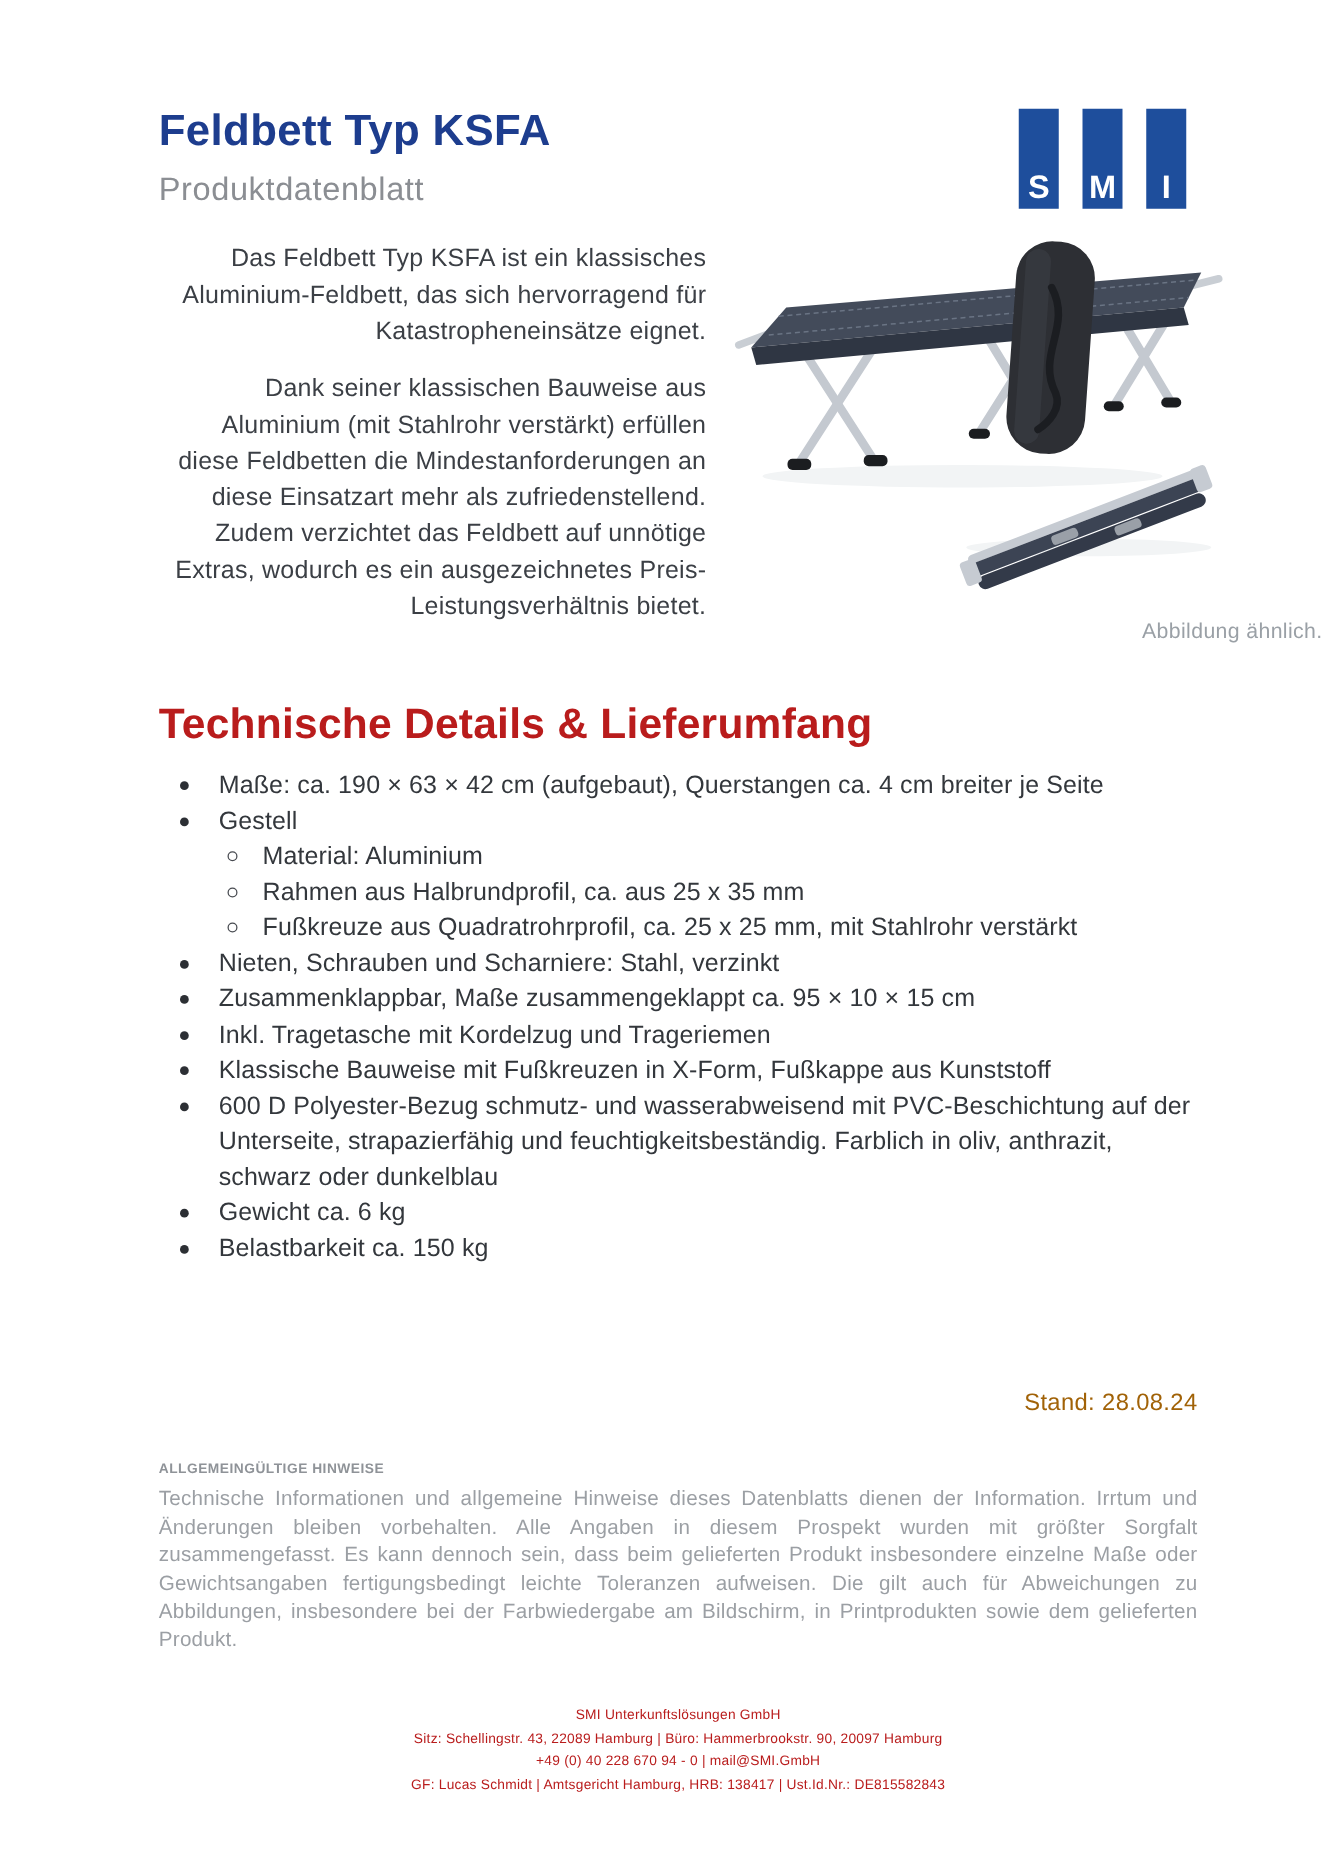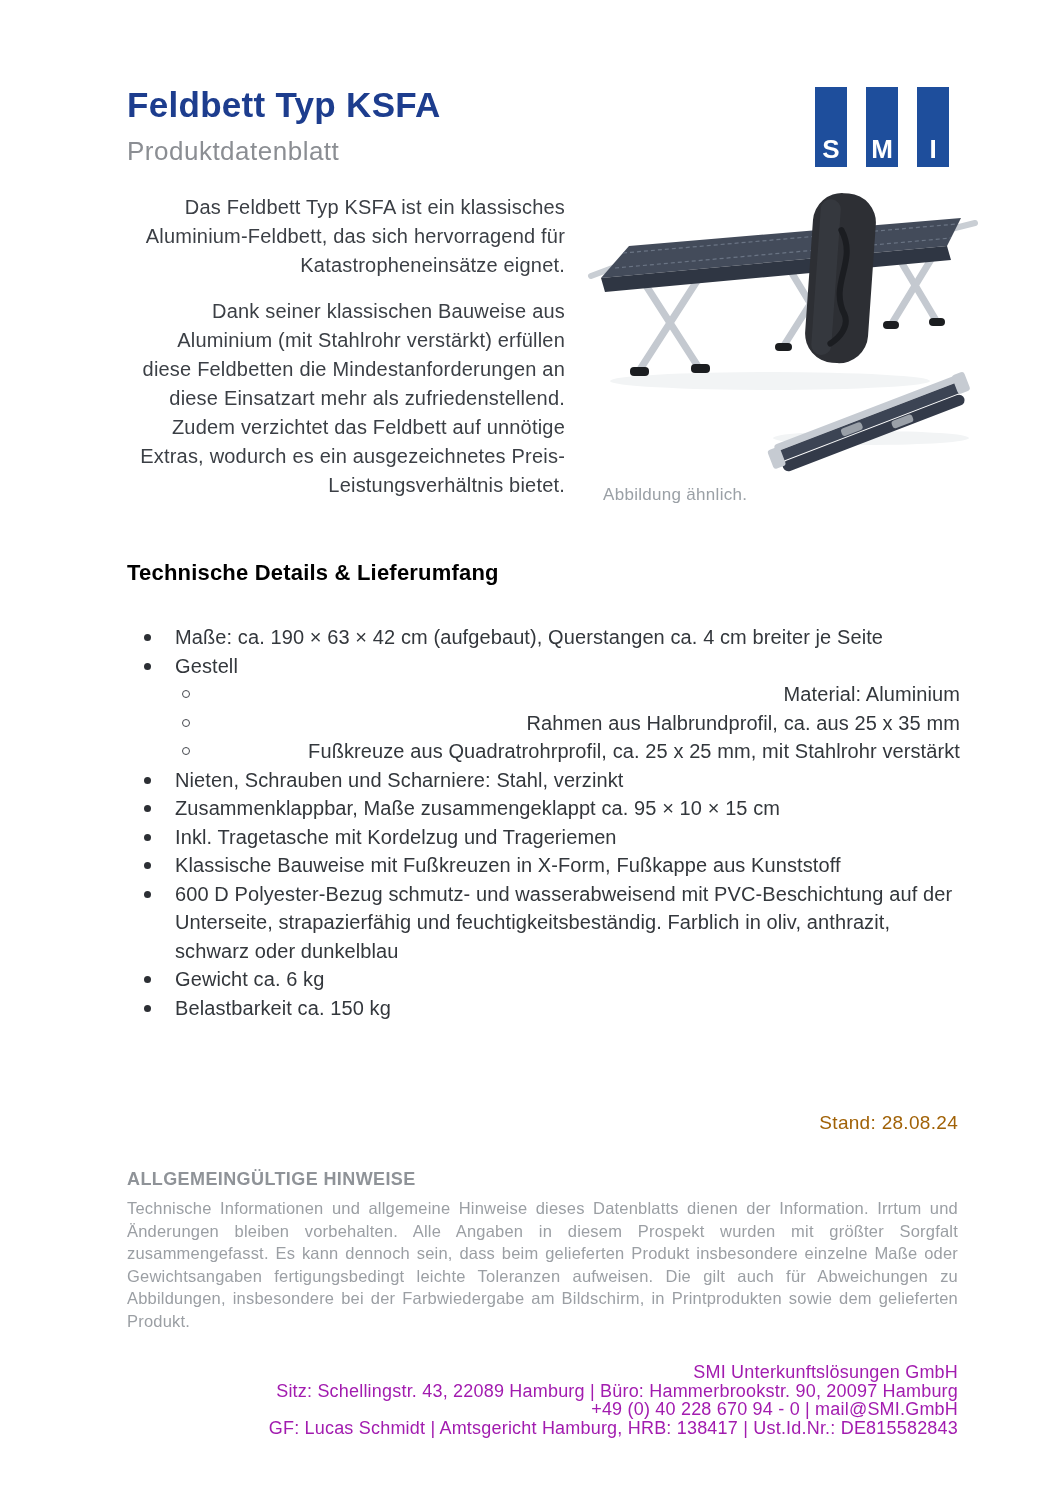--- a/index.html
+++ b/index.html
@@ -24,47 +24,47 @@
     color:#ffffff; font-weight:700; font-size:26px; line-height:1; padding-bottom:5px;
   }
 
   
   .intro { position:absolute; left:127px; top:193px; width:438px;text-align:right; }
   .intro p { font-size:20px; line-height:29px; color:#3b3f45; letter-spacing:.2px; }
   .intro p + p { margin-top:17px; }
 
   .figure { position:absolute; left:585px; top:188px; width:473px; }
   .figure svg { display:block; }
-  .figure figcaption { margin-top:2px; padding-left:18px; font-size:17px; color:#9aa0a6; letter-spacing:.3px; }
+  .figure figcaption { margin-top:12px; padding-left:18px; font-size:17px; color:#9aa0a6; letter-spacing:.3px;text-align:right; }
 
   
   .details { position:absolute; left:127px; top:560px; width:833px; }
-  .details h2 { font-size:22px; font-weight:700; color:#000000; letter-spacing:.2px; margin-bottom:37px; }
+  .details h2 { font-size:34px; font-weight:700; color:#b91c1c; letter-spacing:.2px; margin-bottom:15px; }
   .details ul { list-style:none; }
   .details li { position:relative; font-size:20px; line-height:28.5px; color:#33373c; letter-spacing:.1px; }
   .details li.main { padding-left:48px; }
-  .details li.sub  { padding-left:83px;text-align:right; }
+  .details li.sub  { padding-left:83px; }
   .marker-dot {
     position:absolute; left:17px; top:11px; width:7px; height:7px;
     border-radius:50%; background:#2c2f34; display:inline-block;
   }
   .marker-circle {
     position:absolute; left:55px; top:10px; width:8px; height:8px;
     border-radius:50%; border:1.7px solid #46494f; display:inline-block; background:transparent;
   }
 
   
   .stand { position:absolute; right:100px; top:1112px; font-size:19px; color:#a16207; letter-spacing:.3px; }
 
   .notes { position:absolute; left:127px; top:1169px; width:831px; }
-  .notes-heading { font-size:18px; font-weight:700; color:#8f9398; letter-spacing:.4px; }
+  .notes-heading { font-size:11px; font-weight:700; color:#8f9398; letter-spacing:.4px; }
   .notes-body { margin-top:7px; font-size:16.5px; line-height:22.5px; color:#9b9fa4; text-align:justify; letter-spacing:.2px; }
 
   .page-footer { position:absolute; left:127px; top:1363px; width:831px; text-align:center; }
-  .page-footer .f-line { font-size:18px; line-height:18.6px; color:#a21caf; letter-spacing:.2px;text-align:right; }
+  .page-footer .f-line { font-size:11px; line-height:18.6px; color:#b91c1c; letter-spacing:.2px; }
 </style>
 </head>
 <body>
 
 <div class="page">
 
   <header class="titles">
     <h1 class="doc-title">Feldbett Typ KSFA</h1>
     <div class="doc-subtitle">Produktdatenblatt</div>
   </header>

